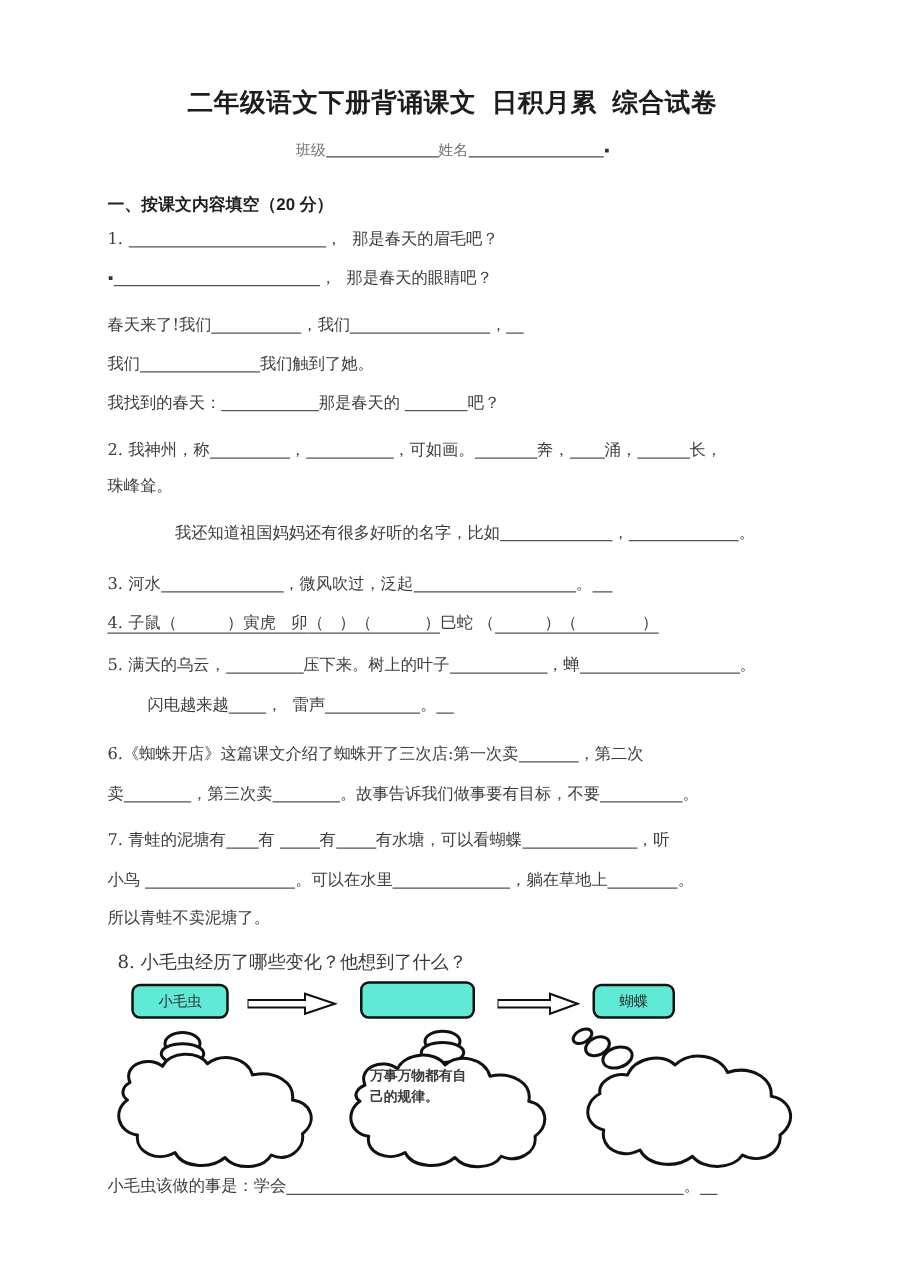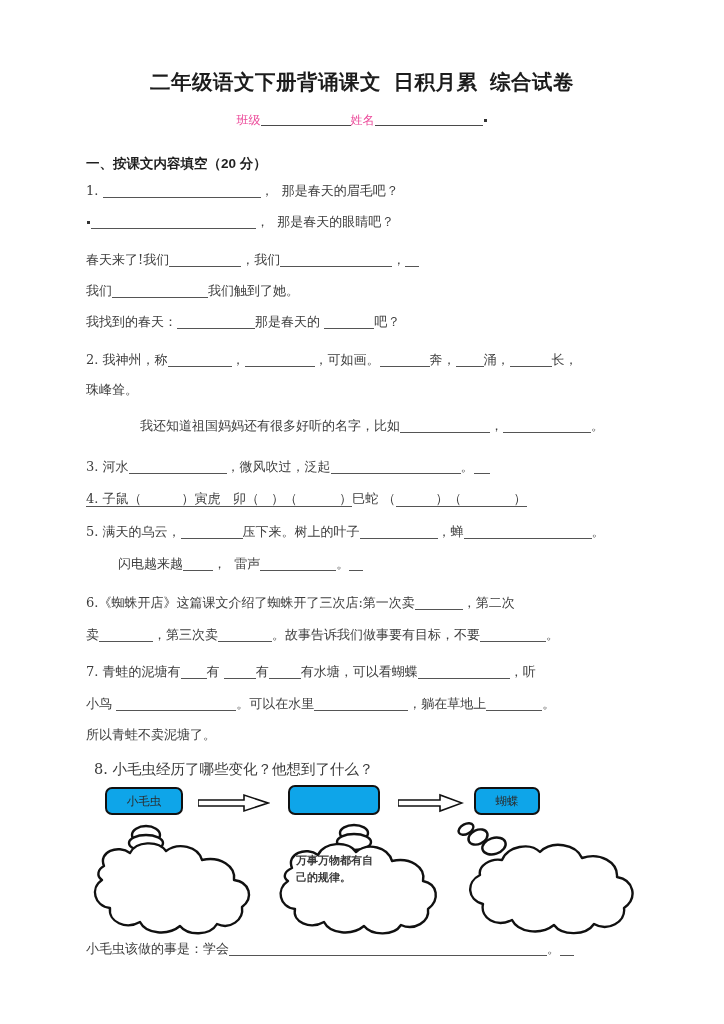--- a/index.html
+++ b/index.html
@@ -34,21 +34,21 @@
     letter-spacing: 0.5px;
     color: #1c1c1c;
     white-space: pre;
   }
   .idline {
     position: absolute;
     left: 0; top: 112px;
     width: 724px;
     text-align: center;
     font-size: 12px;
-    color: #ec4899;
+    color: #737373;
     white-space: pre;
   }
   .idline .ul {
     display: inline-block;
     border-bottom: 1px solid #4a4a4a;
     height: 13px;
     vertical-align: -2px;
   }
   .dotmark {
     display: inline-block;
@@ -88,21 +88,21 @@
     top: 760px;
     font-size: 14.5px;
     color: #3a3a3a;
     white-space: pre;
   }
   
   .flowbox {
     position: absolute;
     border: 2px solid #111;
     border-radius: 7px;
-    background: #0ea5e9;
+    background: #5eead4;
     box-sizing: border-box;
     display: flex;
     align-items: center;
     justify-content: center;
     font-size: 11.5px;
     color: #2b2b2b;
     white-space: pre;
   }
   .arrow-wrap { position: absolute; }
   

